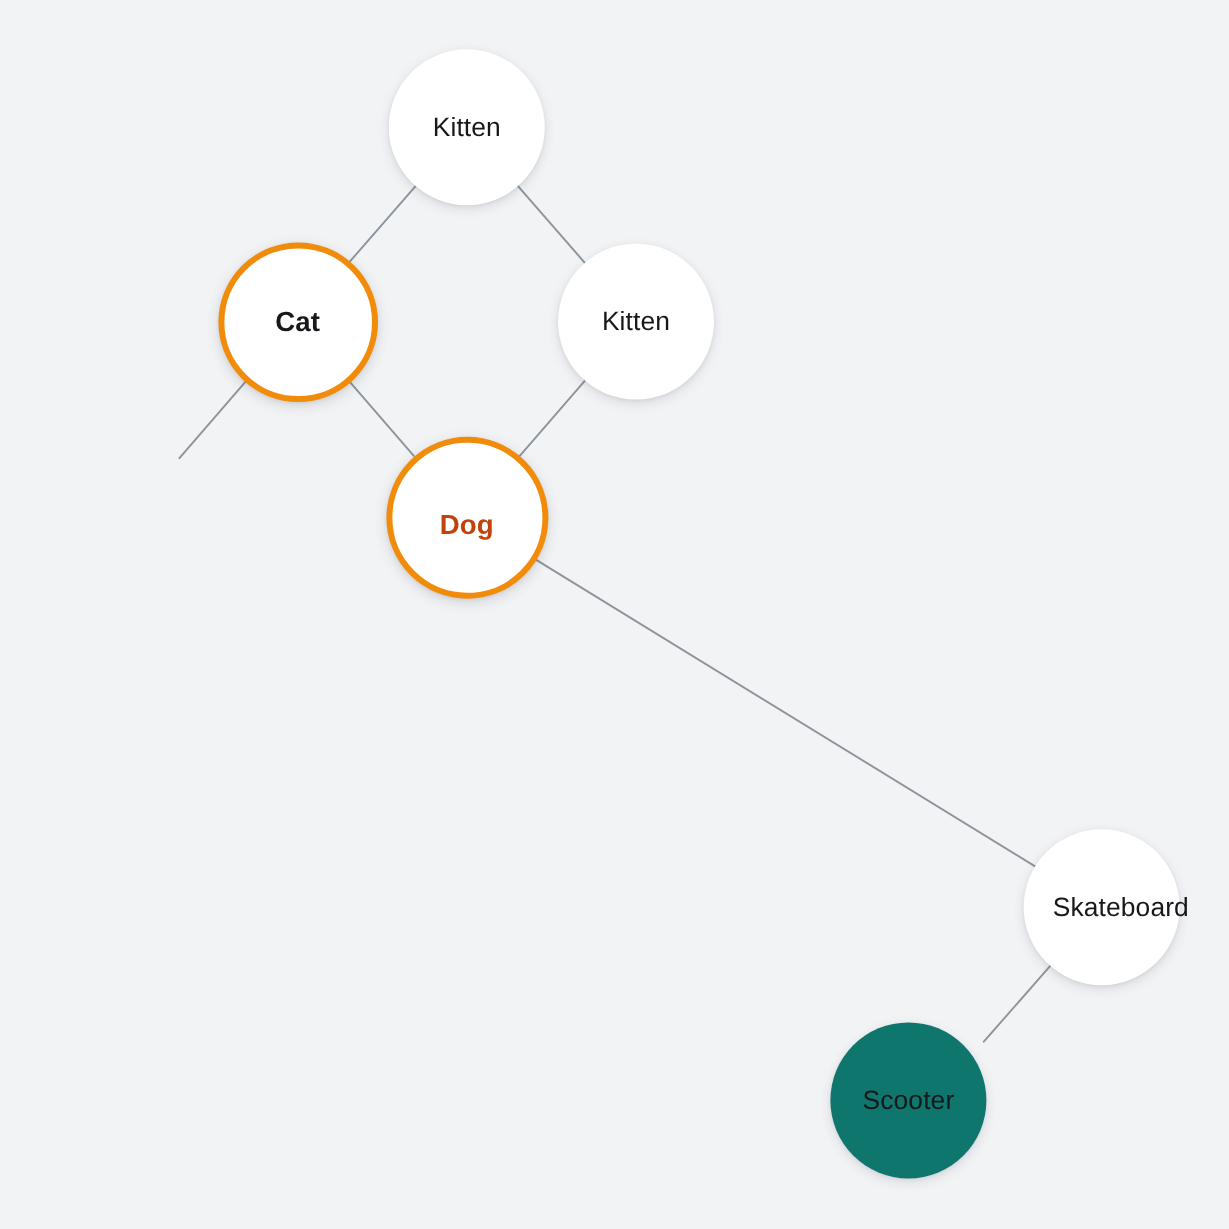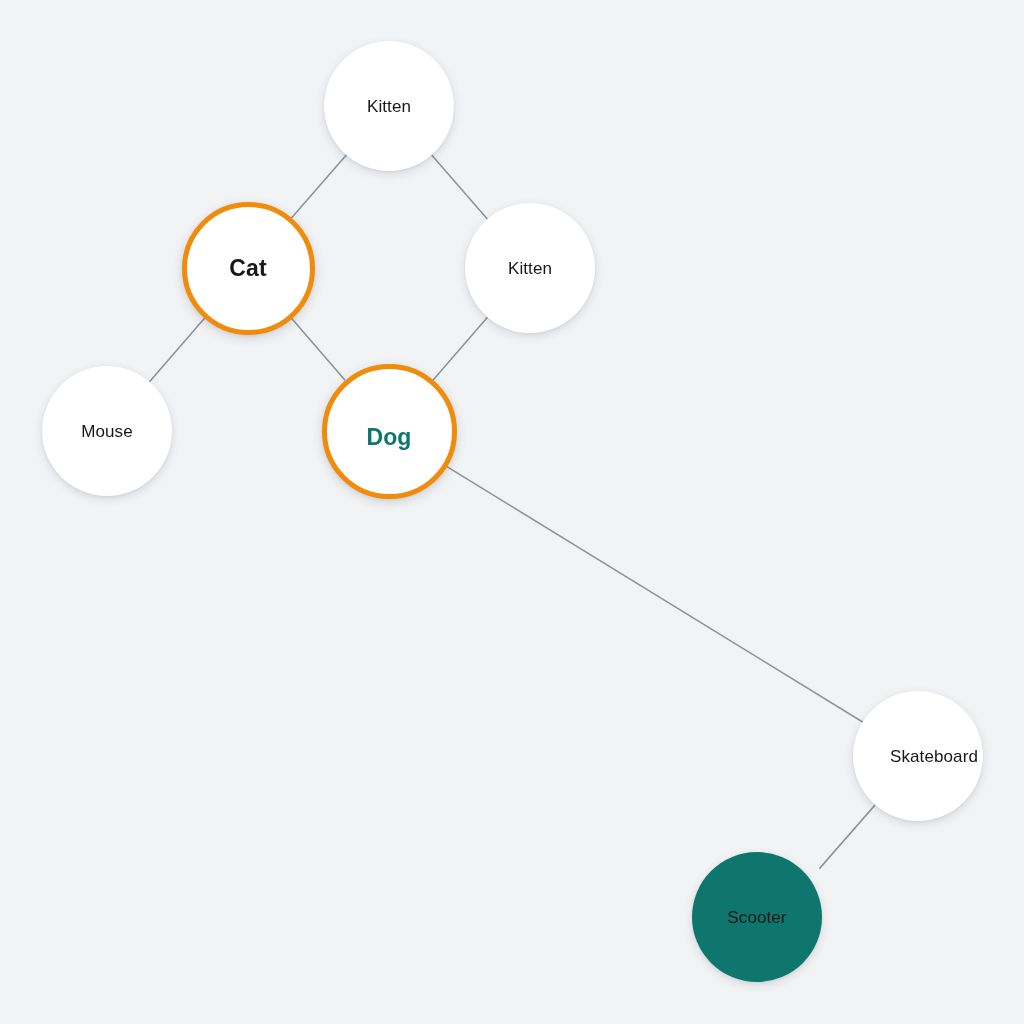--- a/index.html
+++ b/index.html
@@ -53,21 +53,21 @@
   }
 
   .graph-node.highlighted {
     border-width: 5px;
     border-style: solid;
     box-shadow: 0 3px 11px rgba(40, 48, 60, 0.16),
                 0 1px 3px rgba(40, 48, 60, 0.08);
   }
 
   .node-label {
-    font-size: 17px;
+    font-size: 22px;
     line-height: 1;
     color: #17181b;
     white-space: nowrap;
     letter-spacing: 0.1px;
     user-select: none;
   }
 
   .graph-node.highlighted .node-label {
     font-weight: bold;
     font-size: 23px;
@@ -90,25 +90,22 @@
   <div id="node-layer">
       <div class="graph-node" style="width: 130px; height: 130px; left: 324px; top: 41px; background: rgb(255, 255, 255);">
         <span class="node-label" style="color: rgb(23, 24, 27);">Kitten</span>
       </div>
       <div class="graph-node highlighted" style="width: 133px; height: 133px; left: 181.5px; top: 201.5px; background: rgb(255, 255, 255); border-color: rgb(240, 140, 10);">
         <span class="node-label" style="color: rgb(23, 24, 27);">Cat</span>
       </div>
       <div class="graph-node" style="width: 130px; height: 130px; left: 465px; top: 203px; background: rgb(255, 255, 255);">
         <span class="node-label" style="color: rgb(23, 24, 27);">Kitten</span>
       </div>
-      <div class="graph-node" style="width: 130px; height: 130px; left: 42px; top: 366px; background: rgb(255, 255, 255);">
-        <span class="node-label" style="color: rgb(23, 24, 27);">Mouse</span>
-      </div>
       <div class="graph-node highlighted" style="width: 135px; height: 135px; left: 321.5px; top: 363.5px; background: rgb(255, 255, 255); border-color: rgb(240, 140, 10);">
-        <span class="node-label" style="color: #0f766e; margin-top: 12px;">Dog</span>
+        <span class="node-label" style="color: #c2410c; margin-top: 12px;">Dog</span>
       </div>
       <div class="graph-node" style="width: 130px; height: 130px; left: 853px; top: 691px; background: rgb(255, 255, 255);">
         <span class="node-label" style="color: rgb(23, 24, 27); margin-left: 32px;">Skateboard</span>
       </div>
       <div class="graph-node" style="width: 130px; height: 130px; left: 692px; top: 852px; background: #0f766e;">
         <span class="node-label" style="color: rgb(23, 24, 27);">Scooter</span>
       </div>
     </div>
 </div>
 

